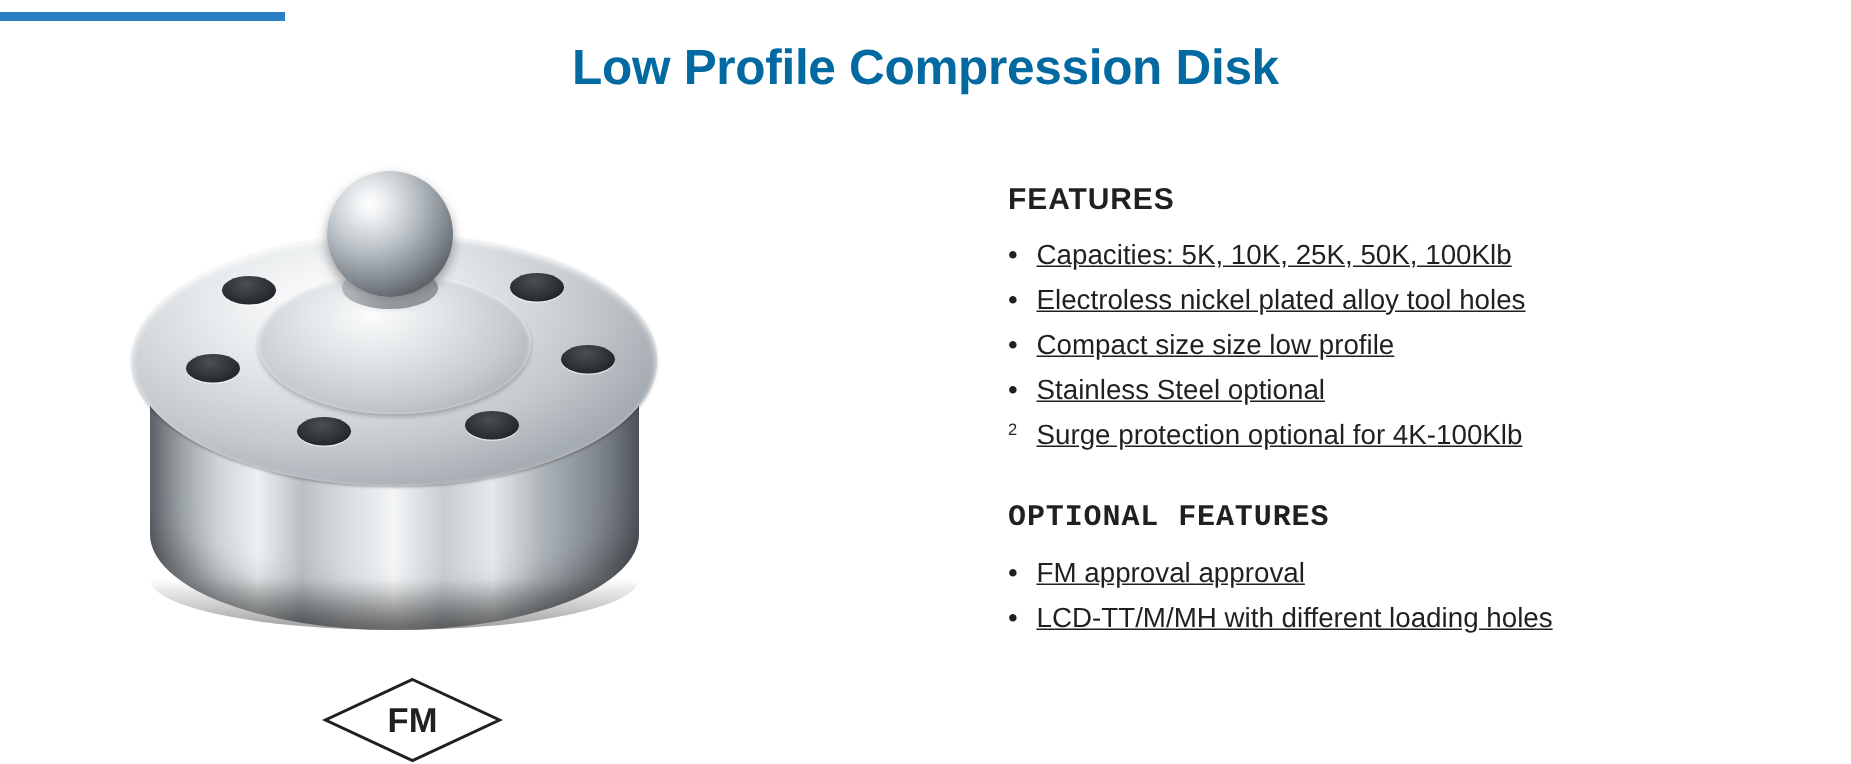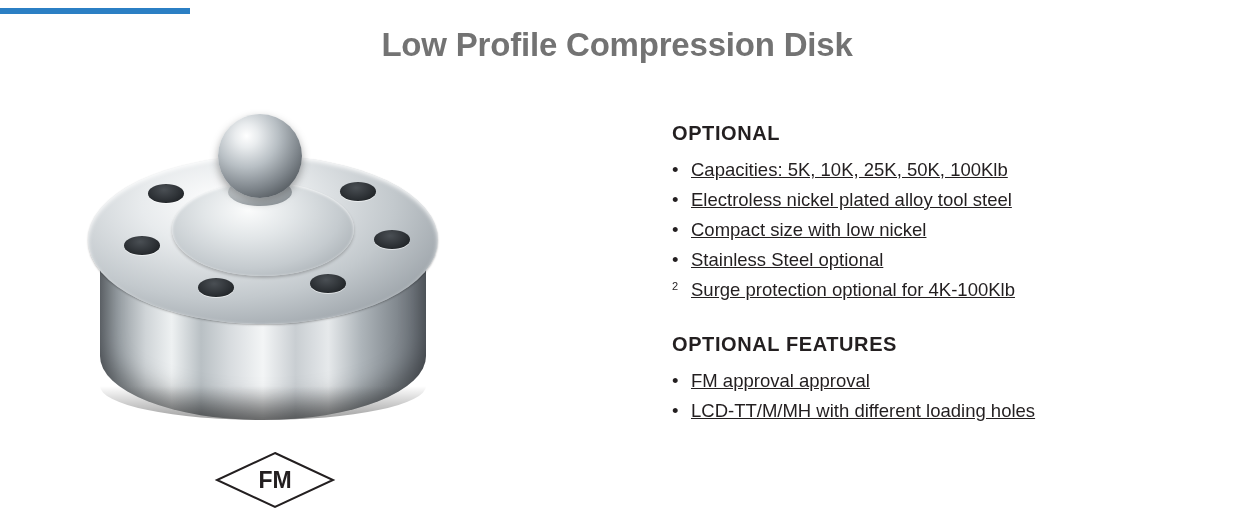--- a/index.html
+++ b/index.html
@@ -28,21 +28,21 @@
 
   .page-title {
     position: absolute;
     left: 0;
     right: 0;
     top: 26px;
     text-align: center;
     font-size: 33px;
     font-weight: bold;
     letter-spacing: -0.2px;
-    color: #737373;
+    color: #0369a1;
   }
 
   
   .product-panel {
     position: absolute;
     left: 0;
     top: 96px;
     width: 600px;
     height: 410px;
   }
@@ -172,20 +172,21 @@
   }
   .section-head {
     font-size: 20px;
     font-weight: bold;
     letter-spacing: 0.6px;
     margin: 0 0 10px 0;
     color: #231f20;
   }
   .section-head.second {
     margin-top: 26px;
+    font-family: Liberation Mono, monospace;
   }
   ul.bullets {
     list-style: none;
     margin: 0;
     padding: 0;
   }
   ul.bullets li {
     display: flex;
     align-items: baseline;
     font-size: 18.5px;
@@ -233,33 +234,33 @@
     <div class="fm-badge">
       <svg width="124" height="60" viewBox="0 0 124 60" aria-hidden="true">
         <polygon points="62,3 120,30 62,57 4,30" fill="#ffffff" stroke="#231f20" stroke-width="2"></polygon>
         <text x="62" y="38" text-anchor="middle" font-family="Liberation Sans, sans-serif" font-size="23" font-weight="bold" fill="#231f20">FM</text>
       </svg>
     </div>
   </div>
 </div>
 
 <div class="features-col">
-  <h2 class="section-head">OPTIONAL</h2>
+  <h2 class="section-head">FEATURES</h2>
   <ul class="bullets">
     <li>
       <span class="mark">•</span>
       <span class="txt">Capacities: 5K, 10K, 25K, 50K, 100Klb</span>
     </li>
     <li>
       <span class="mark">•</span>
-      <span class="txt">Electroless nickel plated alloy tool steel</span>
-    </li>
-    <li>
-      <span class="mark">•</span>
-      <span class="txt">Compact size with low nickel</span>
+      <span class="txt">Electroless nickel plated alloy tool holes</span>
+    </li>
+    <li>
+      <span class="mark">•</span>
+      <span class="txt">Compact size size low profile</span>
     </li>
     <li>
       <span class="mark">•</span>
       <span class="txt">Stainless Steel optional</span>
     </li>
     <li>
       <span class="mark sup">2</span>
       <span class="txt">Surge protection optional for 4K-100Klb</span>
     </li>
   </ul>

